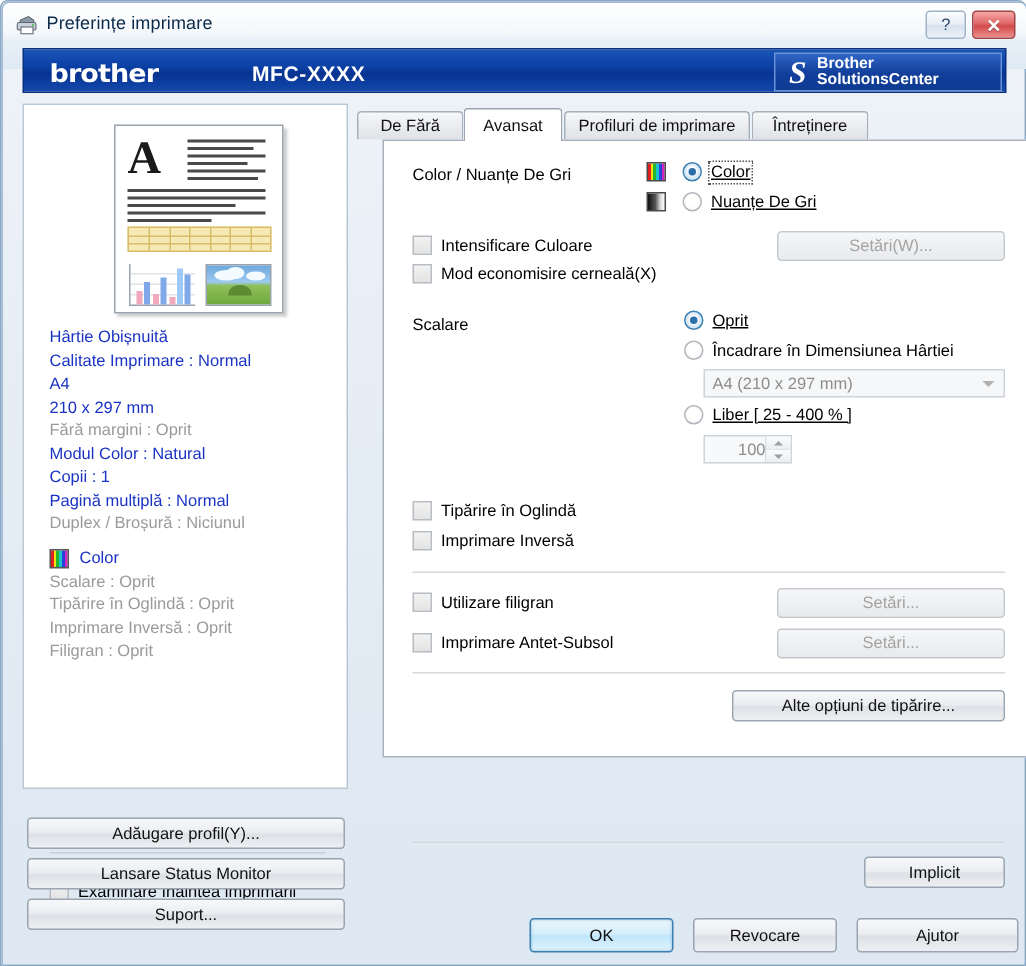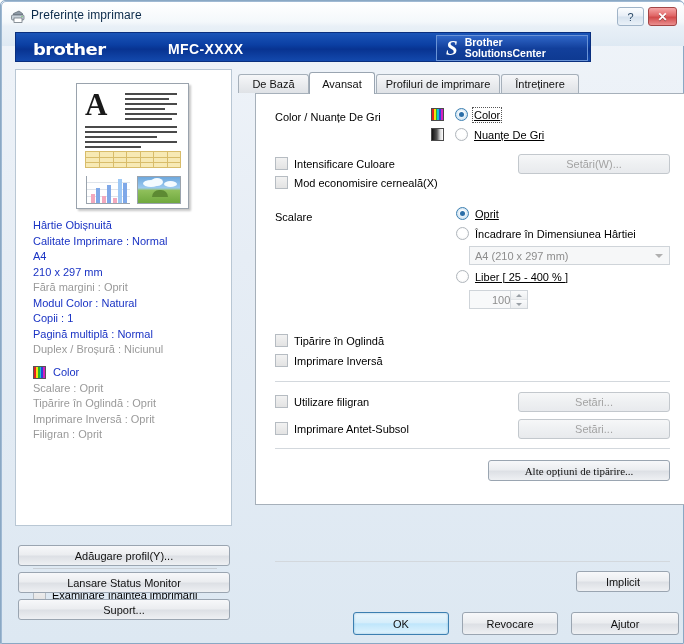--- a/index.html
+++ b/index.html
@@ -73,21 +73,21 @@
     color: #ffffff;
     font-weight: bold;
     font-size: 12px;
     text-shadow: 0 1px 0 rgba(0,0,0,.35);
   }
 
   
   .banner {
     position: absolute;
     left: 14px; top: 31px;
-    width: 576px; height: 30px;
+    width: 656px; height: 30px;
     background: linear-gradient(180deg,#1b55b8 0%, #0b3fa3 42%, #083391 58%, #1349ad 100%);
     border: 1px solid #0a2f7e;
     box-sizing: border-box;
   }
   .brother-logo {
     position: absolute;
     left: 17px; top: 6px;
     font-size: 18px; font-weight: bold;
     color: #ffffff;
     letter-spacing: -0.6px;
@@ -475,21 +475,21 @@
       <span class="cb"></span>
       <span class="cb-lbl">Examinare înaintea imprimării</span>
     </div>
   </div>
 
   <div class="btn" style="left:17px; top:544px; width:212px; height:21px; position:absolute;">Adăugare profil(Y)...</div>
   <div class="btn" style="left:17px; top:571px; width:212px; height:21px; position:absolute;">Lansare Status Monitor</div>
   <div class="btn" style="left:17px; top:598px; width:212px; height:21px; position:absolute;">Suport...</div>
 
   <div class="tabstrip">
-    <div class="tab" style="left:0px;   width:71px;">De Bază</div>
+    <div class="tab" style="left:0px;   width:71px;">De Fără</div>
     <div class="tab active" style="left:71px;  width:66px;text-align:right;">Avansat</div>
     <div class="tab" style="left:138px; width:124px;">Profiluri de imprimare</div>
     <div class="tab" style="left:263px; width:78px;">Întreținere</div>
   </div>
 
   <div class="rightpanel">
 
     <div class="lbl" style="left:19px; top:17px;">Color / Nuanțe De Gri</div>
 
     <div class="row" style="left:175px; top:14px;">
@@ -569,21 +569,21 @@
     <div class="btn disabled" style="position:absolute; left:262px; top:298px; width:152px; height:20px;">Setări...</div>
 
     <div class="row" style="left:19px; top:328px;">
       <span class="cb"></span>
       <span class="cb-lbl">Imprimare Antet-Subsol</span>
     </div>
     <div class="btn disabled" style="position:absolute; left:262px; top:325px; width:152px; height:20px;">Setări...</div>
 
     <div class="hsep" style="left:19px; top:354px; width:395px;"></div>
 
-    <div class="btn" style="position:absolute; left:232px; top:366px; width:182px; height:21px;font-family:Liberation Serif, serif;">Alte opțiuni de tipărire...</div>
+    <div class="btn" style="position:absolute; left:232px; top:366px; width:182px; height:21px;">Alte opțiuni de tipărire...</div>
 
     <div class="hsep" style="left:19px; top:467px; width:395px;"></div>
 
     <div class="btn" style="position:absolute; left:320px; top:477px; width:94px; height:21px;">Implicit</div>
   </div>
 
   <div class="bottombar">
     <div class="btn primary" style="position:absolute; left:352px; top:7px; width:96px; height:23px;">OK</div>
     <div class="btn" style="position:absolute; left:461px; top:7px; width:96px; height:23px;">Revocare</div>
     <div class="btn" style="position:absolute; left:570px; top:7px; width:108px; height:23px;">Ajutor</div>

